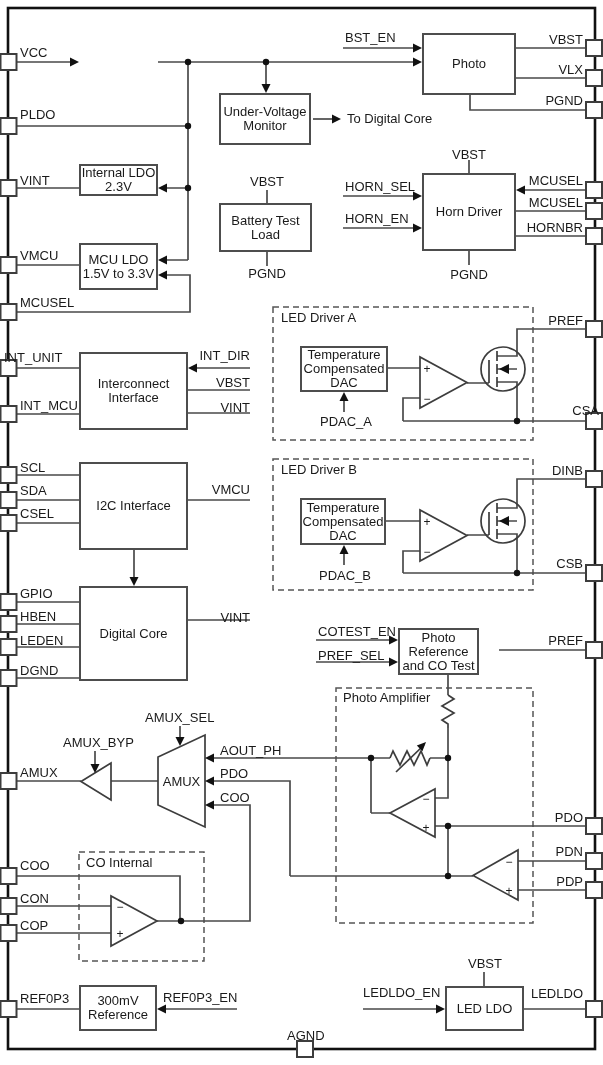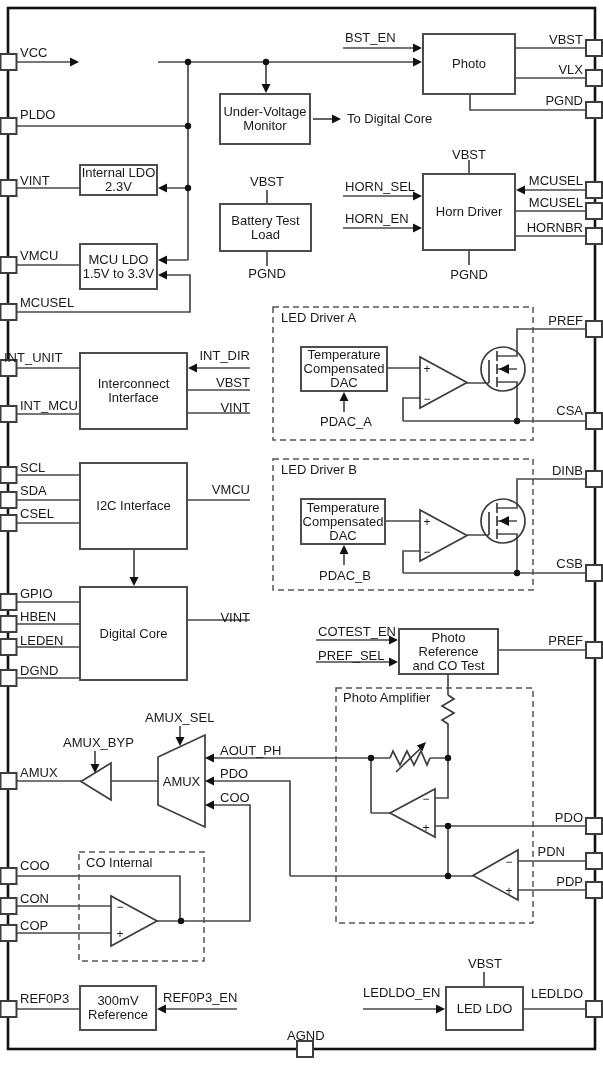--- a/index.html
+++ b/index.html
@@ -174,21 +174,21 @@
 2.3V</div>
 <div class="blk" style="left:422px;top:173px;width:94px;height:78px">Horn Driver</div>
 <div class="blk" style="left:219px;top:203px;width:93px;height:49px">Battery Test
 Load</div>
 <div class="blk" style="left:79px;top:243px;width:79px;height:47px">MCU LDO
 1.5V to 3.3V</div>
 <div class="blk" style="left:79px;top:352px;width:109px;height:78px">Interconnect
 Interface</div>
 <div class="blk" style="left:79px;top:462px;width:109px;height:88px">I2C Interface</div>
 <div class="blk" style="left:79px;top:586px;width:109px;height:95px">Digital Core</div>
-<div class="blk" style="left:398px;top:628px;width:101px;height:47px">Photo Reference
+<div class="blk" style="left:398px;top:628px;width:81px;height:47px">Photo Reference
 and CO Test</div>
 <div class="blk" style="left:300px;top:346px;width:88px;height:46px">Temperature
 Compensated
 DAC</div>
 <div class="blk" style="left:300px;top:498px;width:86px;height:47px">Temperature
 Compensated
 DAC</div>
 <div class="blk" style="left:79px;top:985px;width:78px;height:46px">300mV
 Reference</div>
 <div class="blk" style="left:445px;top:986px;width:79px;height:45px">LED LDO</div>
@@ -218,26 +218,26 @@
 <div class="lbl" style="left:20px;top:919px">COP</div>
 <div class="lbl" style="left:20px;top:992px">REF0P3</div>
 
 <div class="lbl r" style="right:20px;top:33px">VBST</div>
 <div class="lbl r" style="right:20px;top:63px">VLX</div>
 <div class="lbl r" style="right:20px;top:94px">PGND</div>
 <div class="lbl r" style="right:20px;top:174px">MCUSEL</div>
 <div class="lbl r" style="right:20px;top:196px">MCUSEL</div>
 <div class="lbl r" style="right:20px;top:221px">HORNBR</div>
 <div class="lbl r" style="right:20px;top:314px">PREF</div>
-<div class="lbl r" style="right:20px;top:404px">CSA</div>
+<div class="lbl r" style="right:4px;top:404px">CSA</div>
 <div class="lbl r" style="right:20px;top:464px">DINB</div>
 <div class="lbl r" style="right:20px;top:557px">CSB</div>
 <div class="lbl r" style="right:20px;top:634px">PREF</div>
 <div class="lbl r" style="right:20px;top:811px">PDO</div>
-<div class="lbl r" style="right:38px;top:845px">PDN</div>
+<div class="lbl r" style="right:20px;top:845px">PDN</div>
 <div class="lbl r" style="right:20px;top:875px">PDP</div>
 <div class="lbl r" style="right:20px;top:987px">LEDLDO</div>
 <div class="lbl" style="left:287px;top:1029px">AGND</div>
 
 <div class="lbl" style="left:345px;top:31px">BST_EN</div>
 <div class="lbl" style="left:347px;top:112px">To Digital Core</div>
 <div class="lbl c" style="left:240px;top:175px;width:54px">VBST</div>
 <div class="lbl c" style="left:240px;top:267px;width:54px">PGND</div>
 <div class="lbl c" style="left:442px;top:148px;width:54px">VBST</div>
 <div class="lbl c" style="left:442px;top:268px;width:54px">PGND</div>

